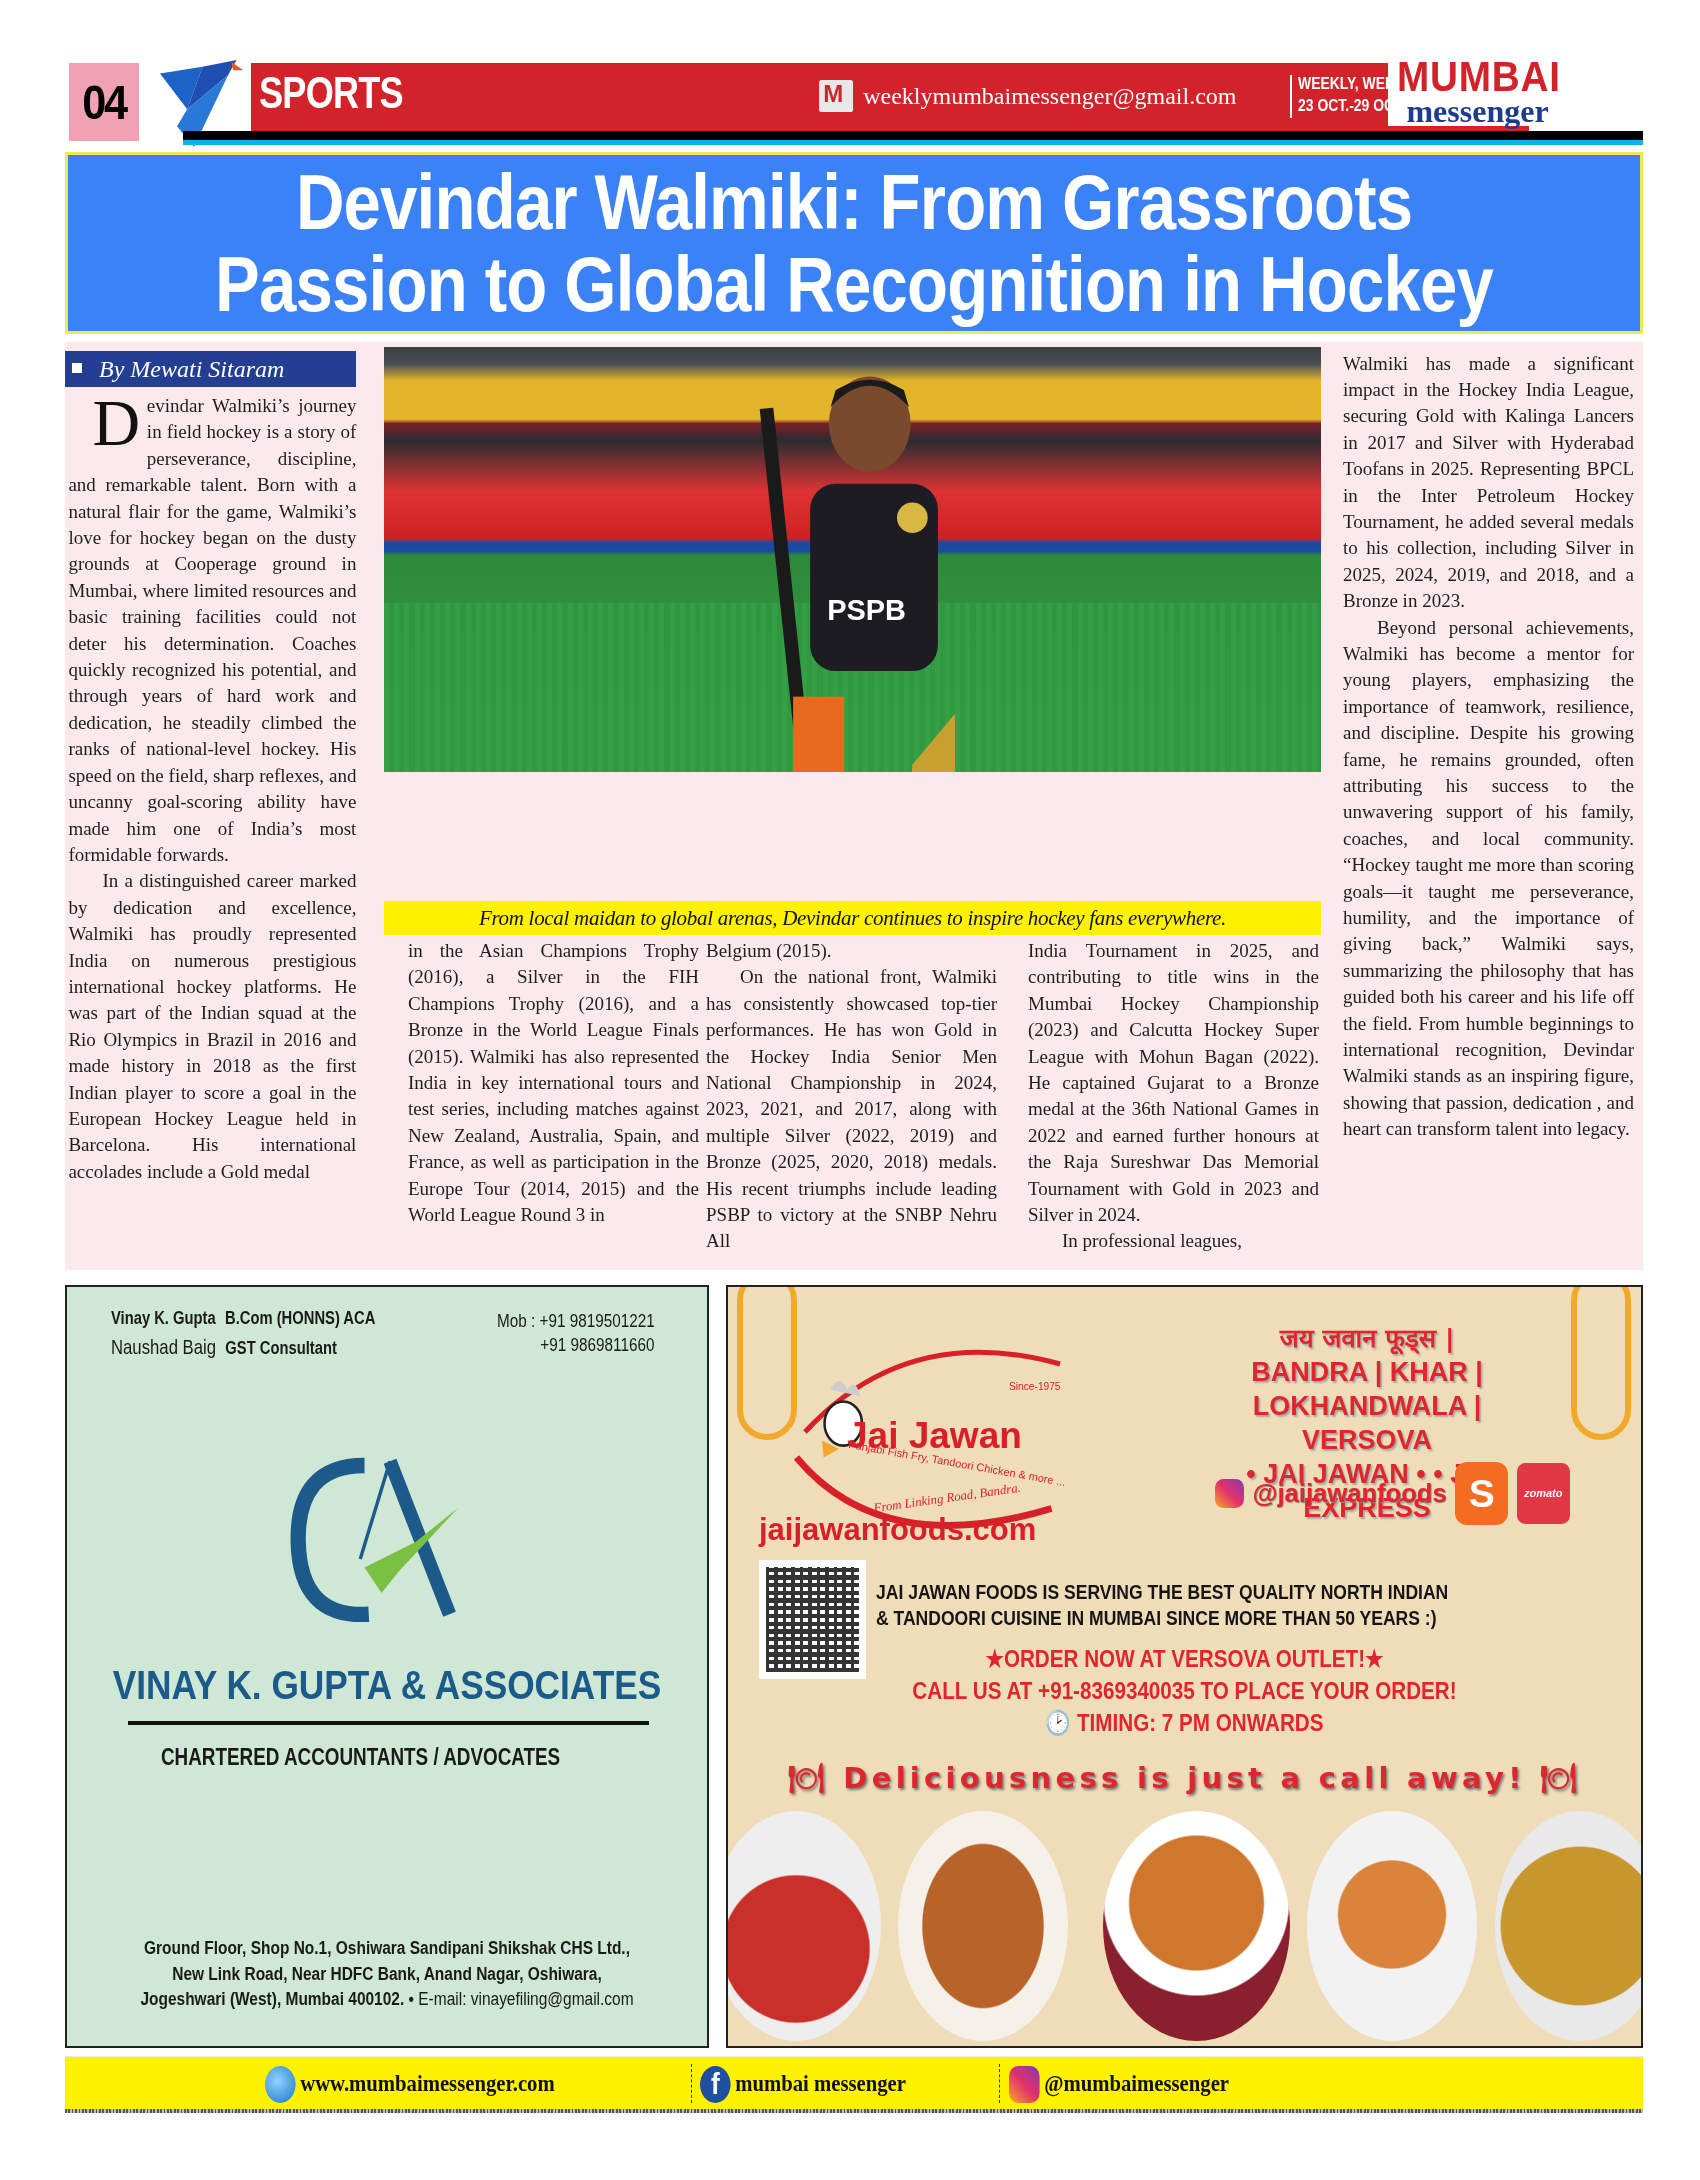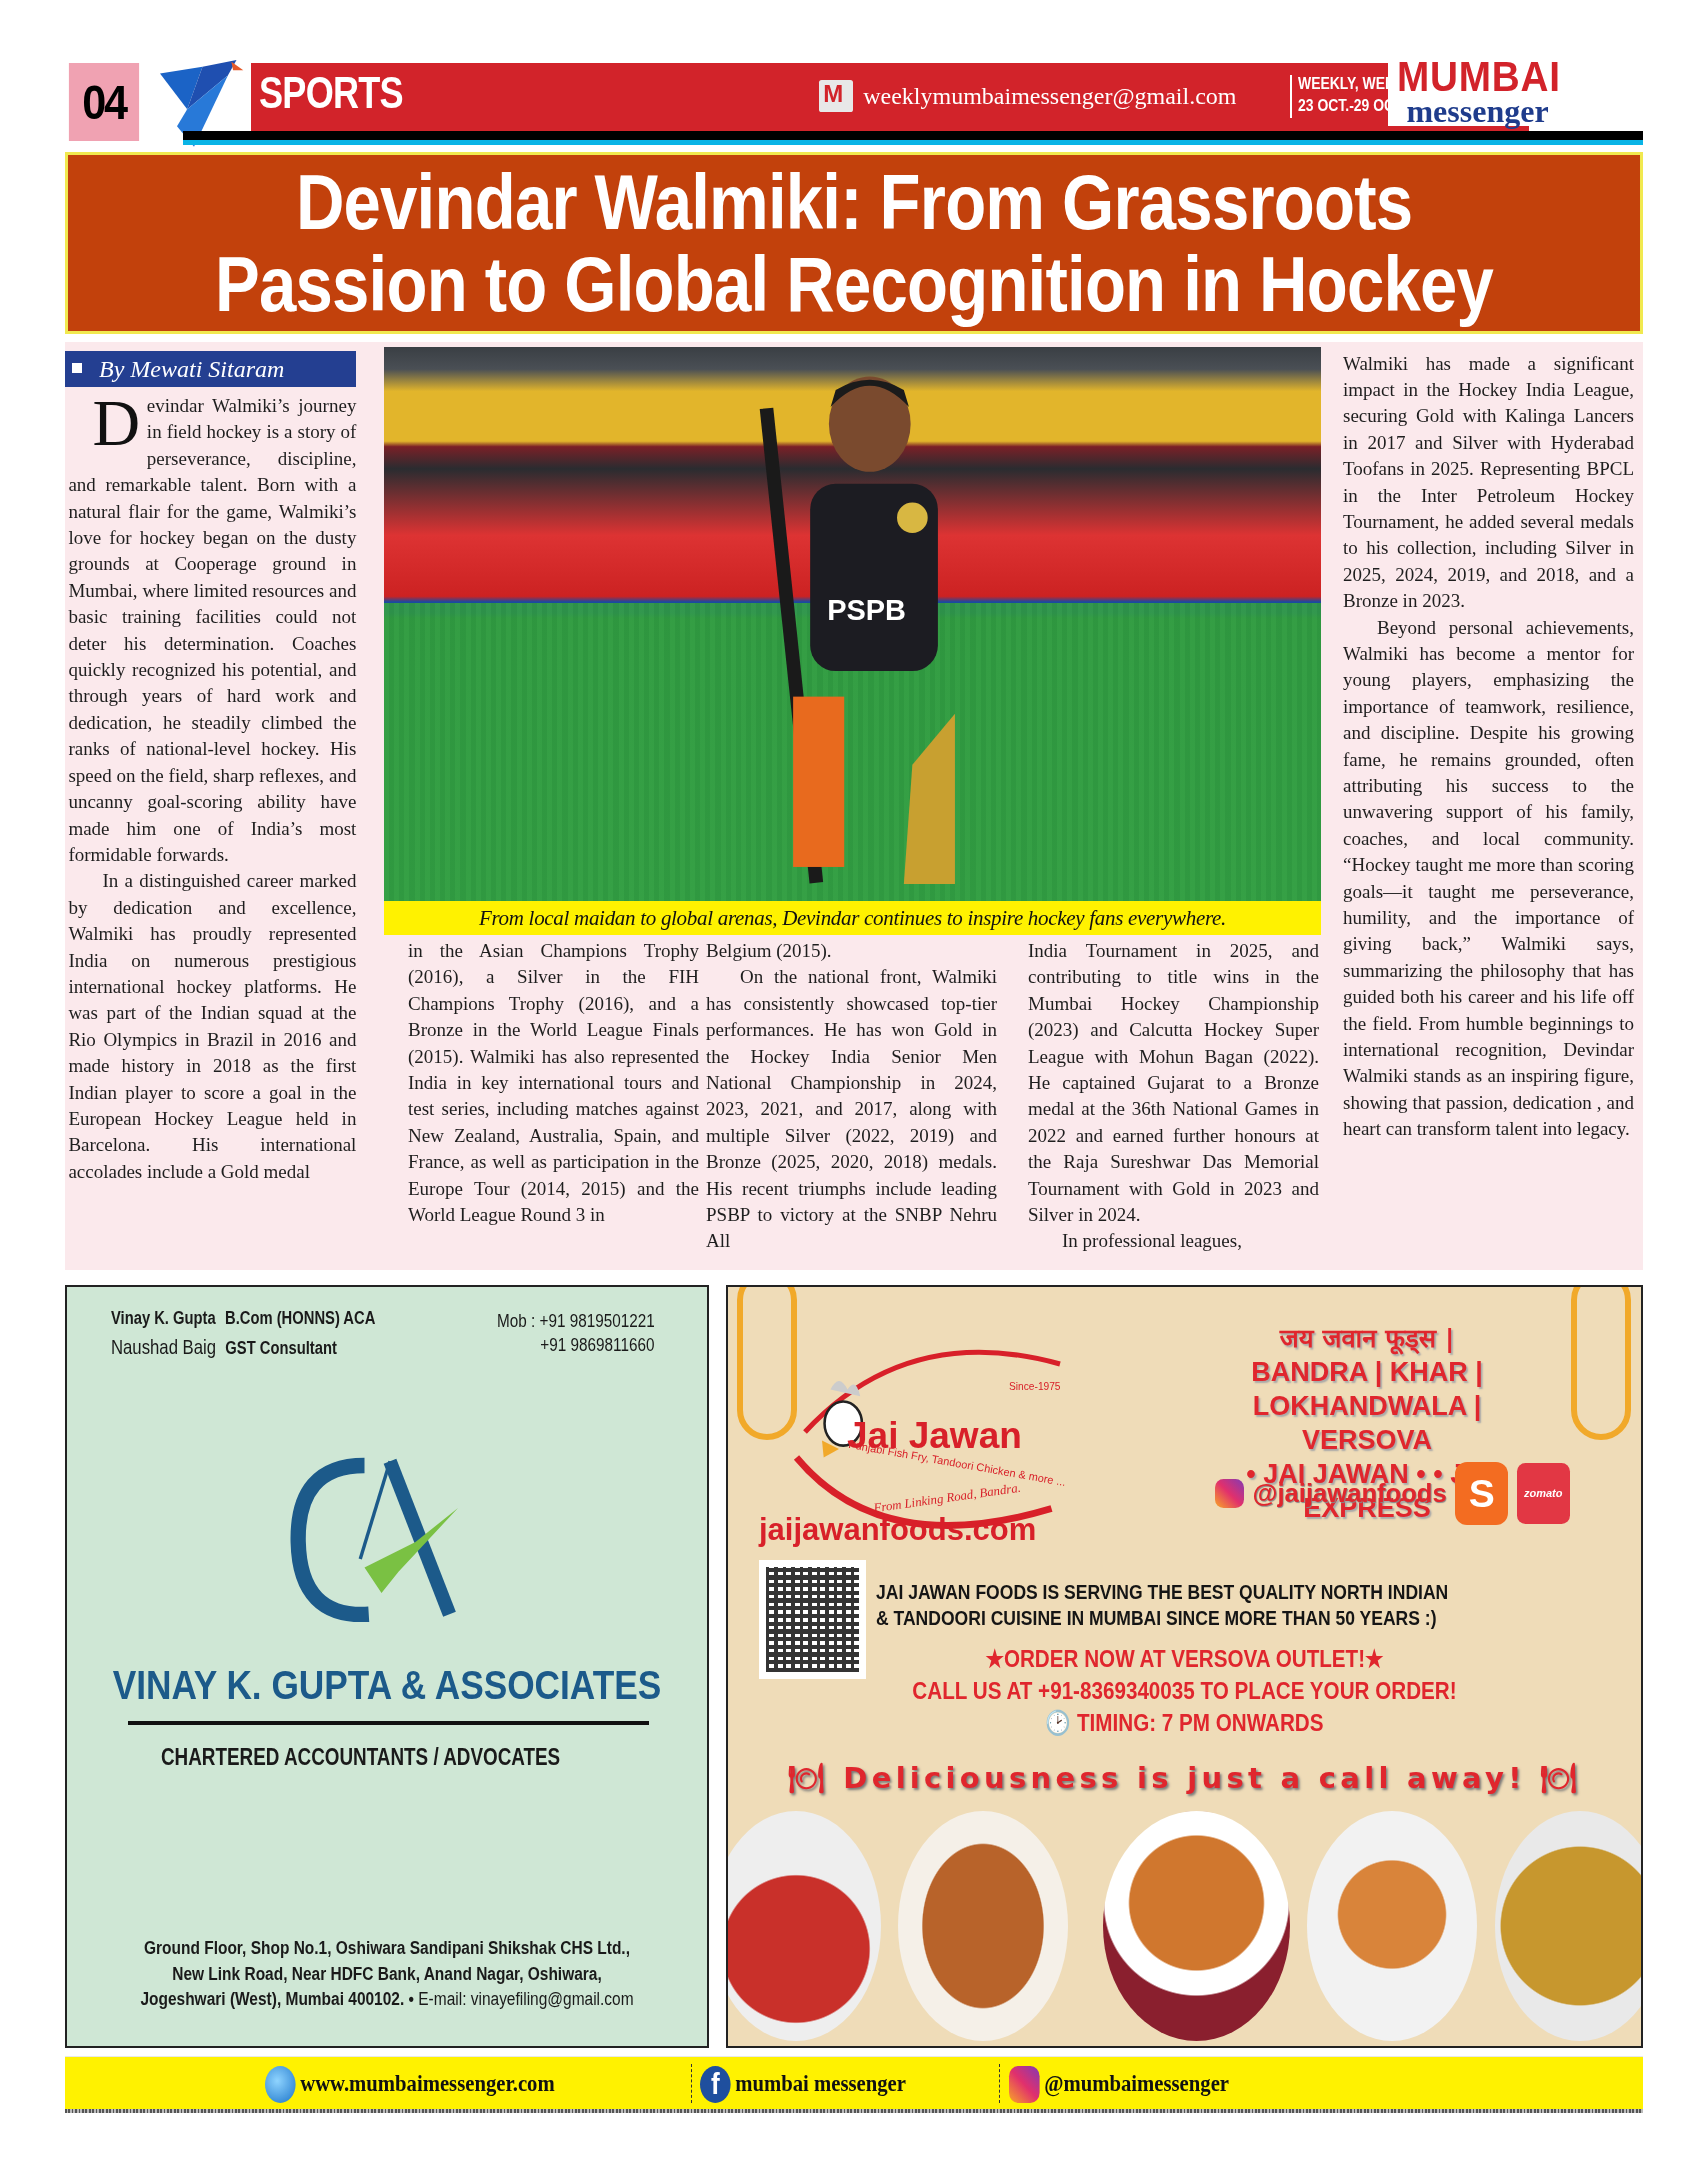--- a/index.html
+++ b/index.html
@@ -22,35 +22,35 @@
   .vsep { position: absolute; left: 1225px; top: 12px; width: 1.7px; height: 43px; background: #fff; }
   .dateblk { position: absolute; left: 1233px; top: 10.2px; color: #fff; font-family: "Liberation Sans", sans-serif; font-weight: 900;
     font-size: 17px; line-height: 22px; transform: scaleX(0.82); transform-origin: left top; }
   .brand { position: absolute; left: 1323px; top: -6.8px; width: 179px; text-align: center; background: #fff; }
   .brand-top { font-family: "Liberation Sans", sans-serif; font-weight: 900; font-size: 43px; color: #d2232a; line-height: 41px; letter-spacing: 0.9px; transform: scaleX(0.9); }
   .brand-bot { font-family: "Liberation Serif", serif; font-weight: 900; font-size: 32px; color: #1f3c8c; line-height: 29px; }
   .blackbar { position: absolute; left: 118px; top: 68px; width: 1460px; height: 8.5px; background: #000; }
   .cyanbar { position: absolute; left: 118px; top: 77px; width: 1460px; height: 5.1px; background: #0ab4e6; }
 
   
-  .headline { position: absolute; left: 65px; top: 152px; width: 1578px; height: 182px; background: #c2410c;
+  .headline { position: absolute; left: 65px; top: 152px; width: 1578px; height: 182px; background: #3b82f6;
     border: 3.4px solid #f1e94f; display: flex; align-items: center; justify-content: center; }
   .headline h1 { font-family: "Liberation Sans", sans-serif; font-weight: 900; font-size: 78px; color: #fff;
     line-height: 82px; text-align: center; letter-spacing: -0.9px; transform: scaleX(0.86); white-space: pre-line; }
 
   
   .article { position: absolute; left: 65px; top: 342px; width: 1578px; height: 928px; background: #fbe9ec; }
   .col { position: absolute; font-size: 19px; line-height: 26.4px; text-align: justify; color: #1e1e1e; }
   .col p { text-indent: 34px; }
   .col p.noindent { text-indent: 0; }
   .byline { position: absolute; left: 0; top: 8.5px; width: 291px; height: 36px; background: #243f91; color: #fff;
     font-style: italic; font-size: 24px; line-height: 36px; padding-left: 34px; }
   .byline::before { content: ""; position: absolute; left: 6.8px; top: 12.8px; width: 10.2px; height: 10.2px; background: #fff; }
   .dropcap { float: left; font-size: 66px; line-height: 53px; margin: 3.4px 6.8px 0 24px; color: #111; }
-  .photo { position: absolute; left: 319px; top: 5.1px; width: 937px; height: 554px; overflow: hidden;
+  .photo { position: absolute; left: 319px; top: 5.1px; width: 937px; height: 425px; overflow: hidden;
     background: linear-gradient(180deg, #3a3f44 0%, #4a4f55 4%, #e2b52b 8%, #e2b52b 17%, #7a2027 18%, #2a2c30 22%, #d33 34%, #c22 45%, #1b4aa0 46%, #1b4aa0 48%, #2c8a3a 49%, #39a246 100%); }
   .photo .grass { position: absolute; left: 0; top: 256px; width: 100%; height: 298px;
     background: repeating-linear-gradient(90deg, #35a045 0 5.1px, #2f9840 5.1px 10.2px); opacity: .9; }
   .photo .player { position: absolute; left: 375px; top: 25.6px; width: 196px; height: 511px; }
   .caption { position: absolute; left: 319px; top: 559px; width: 937px; height: 34px; background: #fff200;
     font-style: italic; font-size: 21px; line-height: 34px; text-align: center; color: #111; letter-spacing: -0.3px; }
 
   
   .ca { position: absolute; left: 65px; top: 1285px; width: 644px; height: 763px; background: #cfe7d5; border: 2.6px solid #222; }
   .ca .n1 { position: absolute; left: 44px; top: 19px; font-family: "Liberation Sans", sans-serif; font-size: 20.4px; font-weight: 700; transform: scaleX(0.82); transform-origin: left; white-space: nowrap; }

